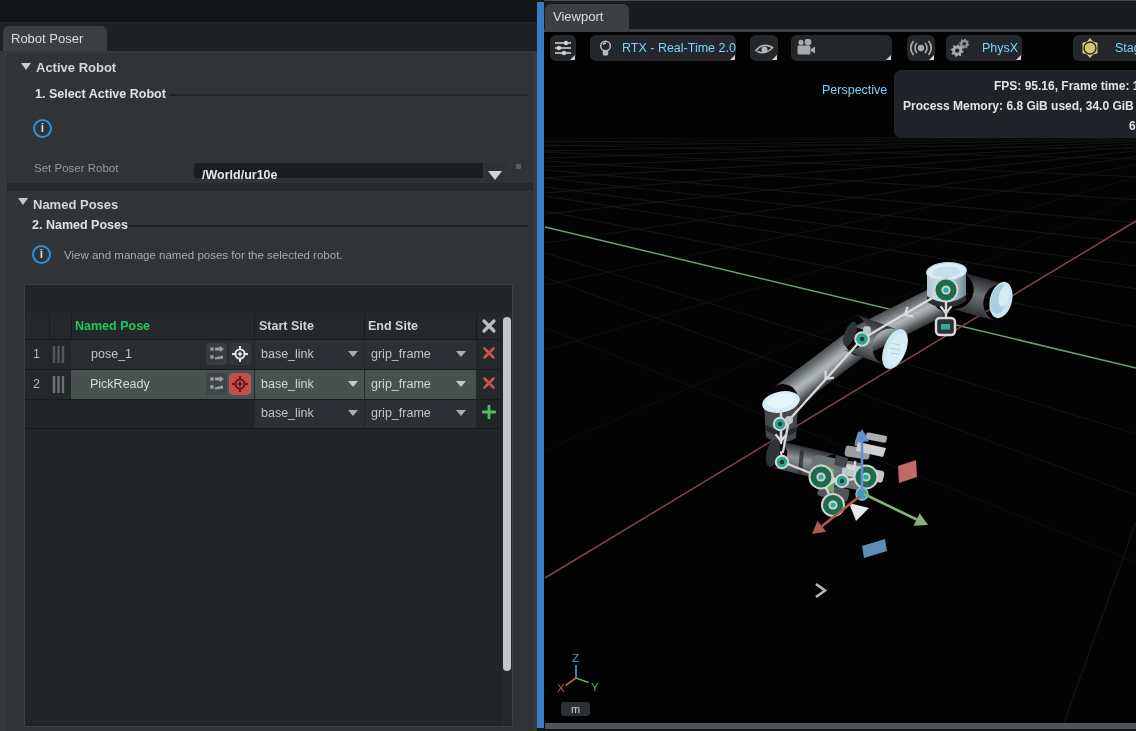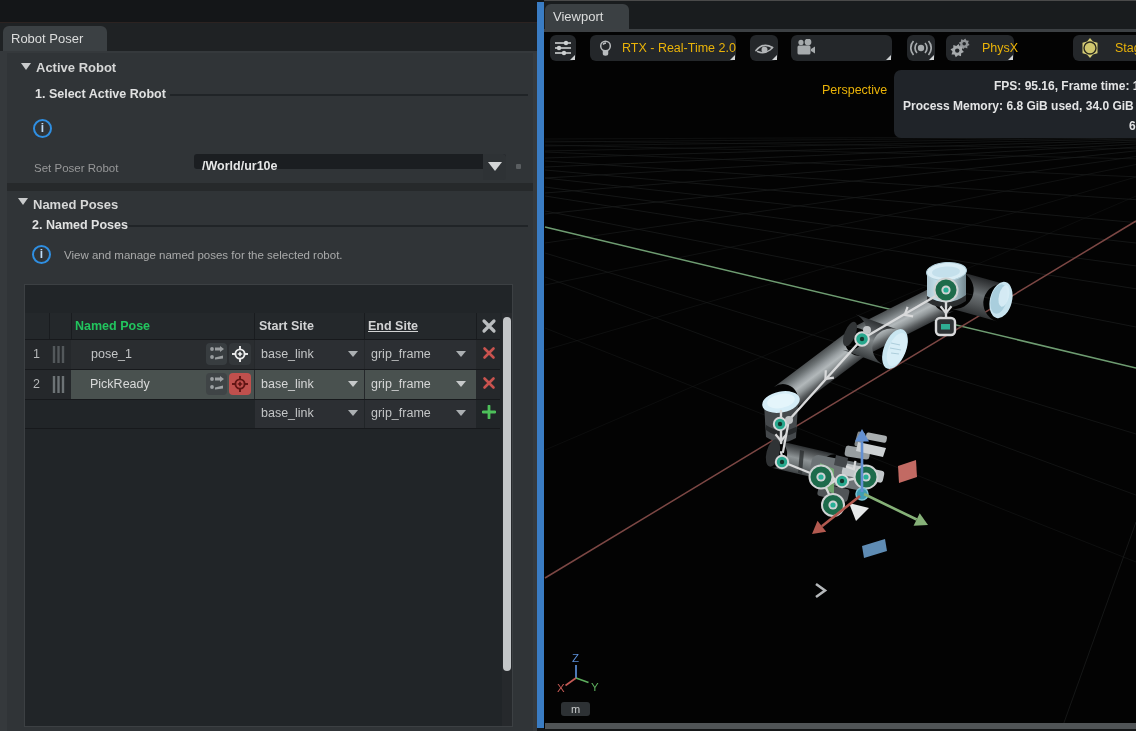--- a/index.html
+++ b/index.html
@@ -22,21 +22,21 @@
   
   #tblwrap{position:absolute;left:17px;top:93px;width:489px;height:443px;background:#212528;border:1px solid #3c4043;}
   .cell{position:absolute;font-size:12.5px;color:#c3c5c6;}
   .ddtri{position:absolute;width:0;height:0;border-left:5px solid transparent;border-right:5px solid transparent;border-top:6.5px solid #abafb2;}
   
   #split{left:537px;top:2px;width:7px;height:726px;background:#3a7cc3;}
   
   #right{left:544px;top:0;width:592px;height:731px;background:#050505;}
   #right .tabbar{left:0;top:0;width:592px;height:29px;background:#191c1e;border-top:1px solid #4a4a4a;}
   #vpline{left:0;top:29px;width:592px;height:3px;background:#3c4043;z-index:3;}
-  .tbtn{position:absolute;top:35px;height:26px;background:#24272a;border-radius:6px;color:#eab308;font-size:12.5px;}
+  .tbtn{position:absolute;top:35px;height:26px;background:#24272a;border-radius:6px;color:#7dd3fc;font-size:12.5px;}
   .tbtn .cor{position:absolute;right:1px;bottom:1px;width:0;height:0;border-left:5px solid transparent;border-bottom:5px solid #cfd2d3;}
   .tbtn span{position:absolute;top:6px;white-space:nowrap;}
   #fps{left:350px;top:70px;width:300px;height:68px;background:rgba(33,37,42,0.97);border-radius:7px 0 0 7px;color:#e3e4e5;font-size:12px;font-weight:bold;}
   #fps div{position:absolute;white-space:nowrap;}
   #mbox{left:17px;top:702px;width:29px;height:14px;background:#2d3134;border-radius:3px;color:#c9cbcc;font-size:11px;text-align:center;line-height:14px;}
   #botbar{left:1px;top:723px;width:591px;height:5.5px;background:#505456;}
   #botdark{left:0;top:728.5px;width:592px;height:2.5px;background:#151718;}
   #leftbot1{left:0;top:719px;width:537px;height:9px;background:#232629;}
   #leftbot2{left:0;top:728px;width:537px;height:3px;background:#141517;}
 </style>
@@ -49,21 +49,21 @@
     <div class="tab" style="left:3px;top:4px;width:104px;height:25px;padding-left:8px;">Robot Poser</div>
     <div id="panelL" class="abs">
 
       <div class="section" style="top:2px;height:130px;">
         <div class="tri" style="left:14px;top:10px;"></div>
         <div class="sechead" style="left:29px;top:0;line-height:30px;">Active Robot</div>
         <div class="steptitle" style="left:28px;top:34px;">1. Select Active Robot</div>
         <div class="rule" style="left:163px;top:41px;width:358px;"></div>
         <div class="infoc" style="left:26px;top:66px;">i</div>
         <div class="lbl" style="left:27px;top:109px;">Set Poser Robot</div>
-        <div class="abs" style="left:187px;top:101px;width:312px;height:15px;background:#1b1e21;border-radius:3px;text-decoration:underline;">
+        <div class="abs" style="left:187px;top:110px;width:312px;height:15px;background:#1b1e21;border-radius:3px;text-decoration:underline;">
           <div class="abs" style="left:8px;top:5px;font-size:12.5px;font-weight:bold;color:#e6e7e7;">/World/ur10e</div>
           <div class="abs" style="right:0;top:0;width:23px;height:26px;background:#2e3235;border-radius:0 3px 3px 0;"></div>
           <div class="abs" style="right:4px;top:8px;width:0;height:0;border-left:7px solid transparent;border-right:7px solid transparent;border-top:9px solid #d3d5d6;"></div>
         </div>
         <div class="abs" style="left:509px;top:111px;width:5px;height:5px;background:#5a5e61;border-radius:1px;"></div>
       </div>
       <div class="abs" style="left:7px;top:132px;width:526px;height:8px;background:#26292b;"></div>
 
       <div class="section" style="top:140px;height:542px;">
         <div class="tri" style="left:11px;top:7px;"></div>
@@ -72,21 +72,21 @@
         <div class="rule" style="left:121px;top:33.5px;width:400px;"></div>
         <div class="infoc" style="left:25px;top:54px;">i</div>
         <div class="infotxt" style="left:57px;top:57.5px;">View and manage named poses for the selected robot.</div>
 
         <div id="tblwrap">
 
 
           <div class="abs" style="left:0px;top:28px;width:475px;height:26px;background:#24282b;"></div>
           <div class="cell" style="left:50px;top:34px;font-weight:bold;color:#22c55e;">Named Pose</div>
           <div class="cell" style="left:234px;top:34px;font-weight:bold;color:#d2d3d4;">Start Site</div>
-          <div class="cell" style="left:343px;top:34px;font-weight:bold;color:#d2d3d4;text-decoration:underline;">End Site</div>
+          <div class="cell" style="left:343px;top:34px;font-weight:bold;color:#d2d3d4;">End Site</div>
           <svg class="abs" style="left:456px;top:33px;" width="16" height="16" viewBox="0 0 16 16">
               <path d="M3 3 L13 13 M13 3 L3 13" stroke="#babdbf" stroke-width="3.2" stroke-linecap="round"></path>
             </svg>
 
           <div class="abs" style="left:24px;top:28px;width:1px;height:26px;background:#191c1f;"></div>
           <div class="abs" style="left:46px;top:28px;width:1px;height:26px;background:#191c1f;"></div>
           <div class="abs" style="left:229px;top:28px;width:1px;height:26px;background:#191c1f;"></div>
           <div class="abs" style="left:339px;top:28px;width:1px;height:26px;background:#191c1f;"></div>
           <div class="abs" style="left:451px;top:28px;width:1px;height:26px;background:#191c1f;"></div>
 
@@ -419,21 +419,21 @@
           <g stroke="#a7abad" fill="none" stroke-width="1.7">
             <path d="M3.5 1 Q0.8 4 0.8 8 Q0.8 12 3.5 15"></path>
             <path d="M7 3 Q5 5 5 8 Q5 11 7 13"></path>
             <path d="M18.5 1 Q21.2 4 21.2 8 Q21.2 12 18.5 15"></path>
             <path d="M15 3 Q17 5 17 8 Q17 11 15 13"></path>
           </g>
           <circle cx="11" cy="8" r="3.2" fill="#a7abad"></circle>
         </svg>
       <div class="cor"></div>
     </div>
-    <div class="tbtn" style="left:402px;width:68px;">
+    <div class="tbtn" style="left:402px;width:76px;">
       <svg class="abs" style="left:4px;top:3px;" width="21" height="20" viewBox="0 0 21 20">
           <polygon points="19.6,6.9 17.4,8.0 17.3,10.4 14.9,9.6 13.1,11.2 12.0,9.0 9.6,8.9 10.4,6.5 8.8,4.7 11.0,3.6 11.1,1.2 13.5,2.0 15.3,0.4 16.4,2.6 18.8,2.7 18.0,5.1" fill="#909497"></polygon>
 <circle cx="14.2" cy="5.8" r="1.764" fill="#24272a"></circle>
 <polygon points="13.9,14.0 11.2,15.3 11.0,18.3 8.1,17.3 5.8,19.3 4.5,16.6 1.5,16.4 2.5,13.5 0.5,11.2 3.2,9.9 3.4,6.9 6.3,7.9 8.6,5.9 9.9,8.6 12.9,8.8 11.9,11.7" fill="#a7abad"></polygon>
 <circle cx="7.2" cy="12.6" r="2.184" fill="#24272a"></circle>
         </svg>
       <span style="left:36px;">PhysX</span>
       <div class="cor"></div>
     </div>
     <div class="tbtn" style="left:529px;width:70px;">

